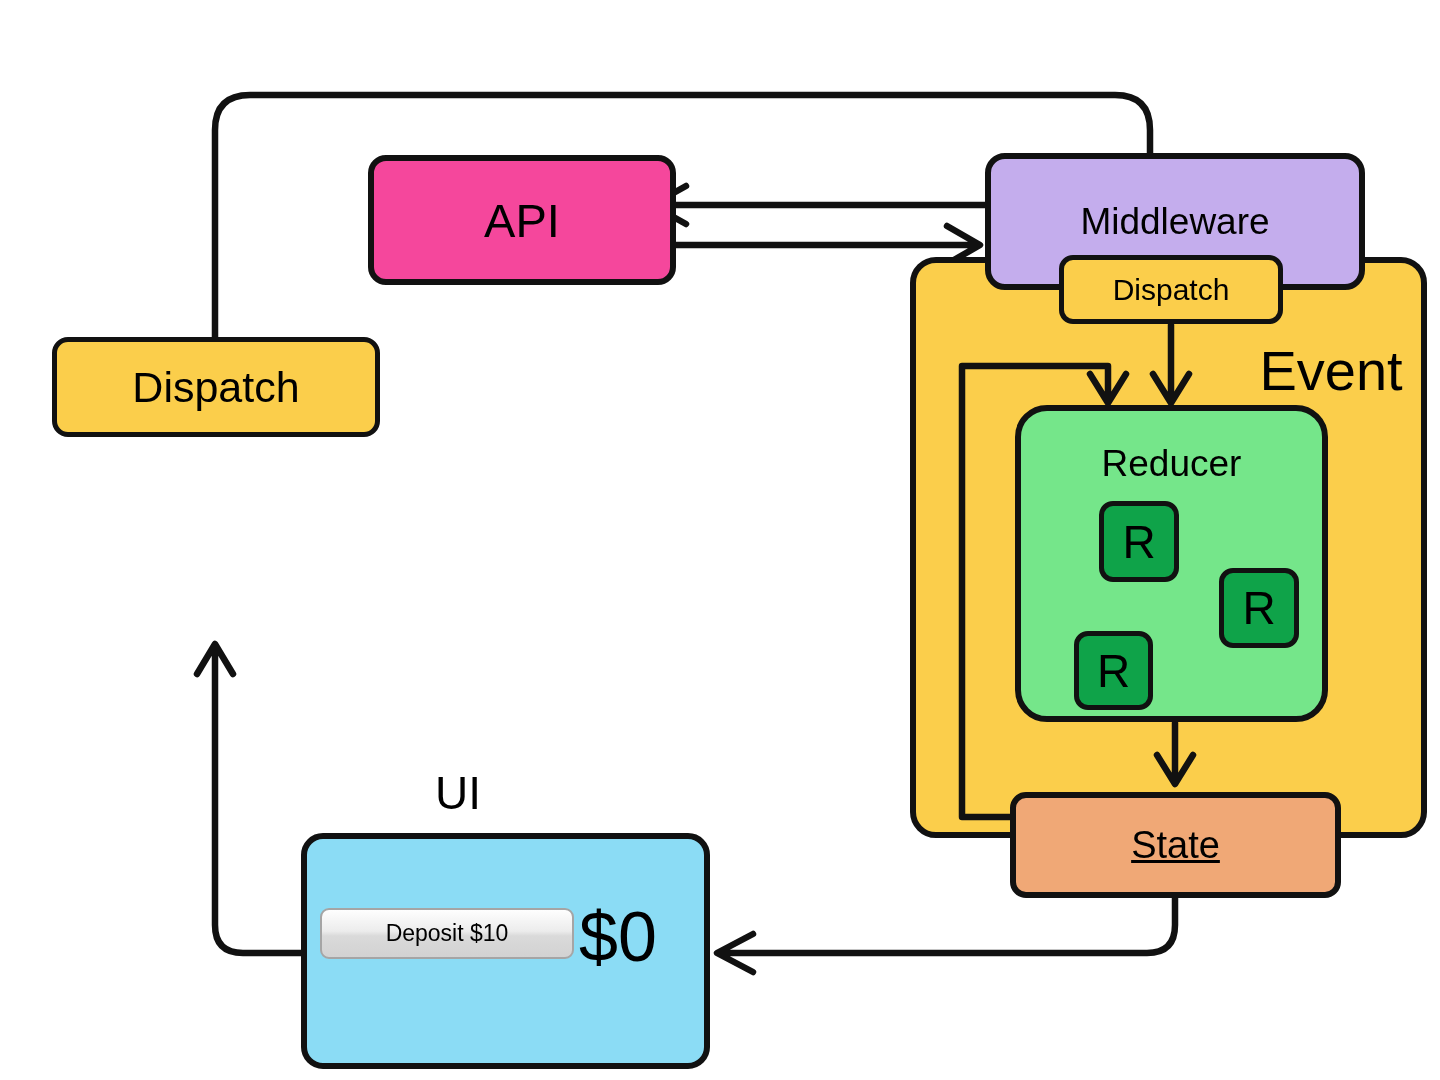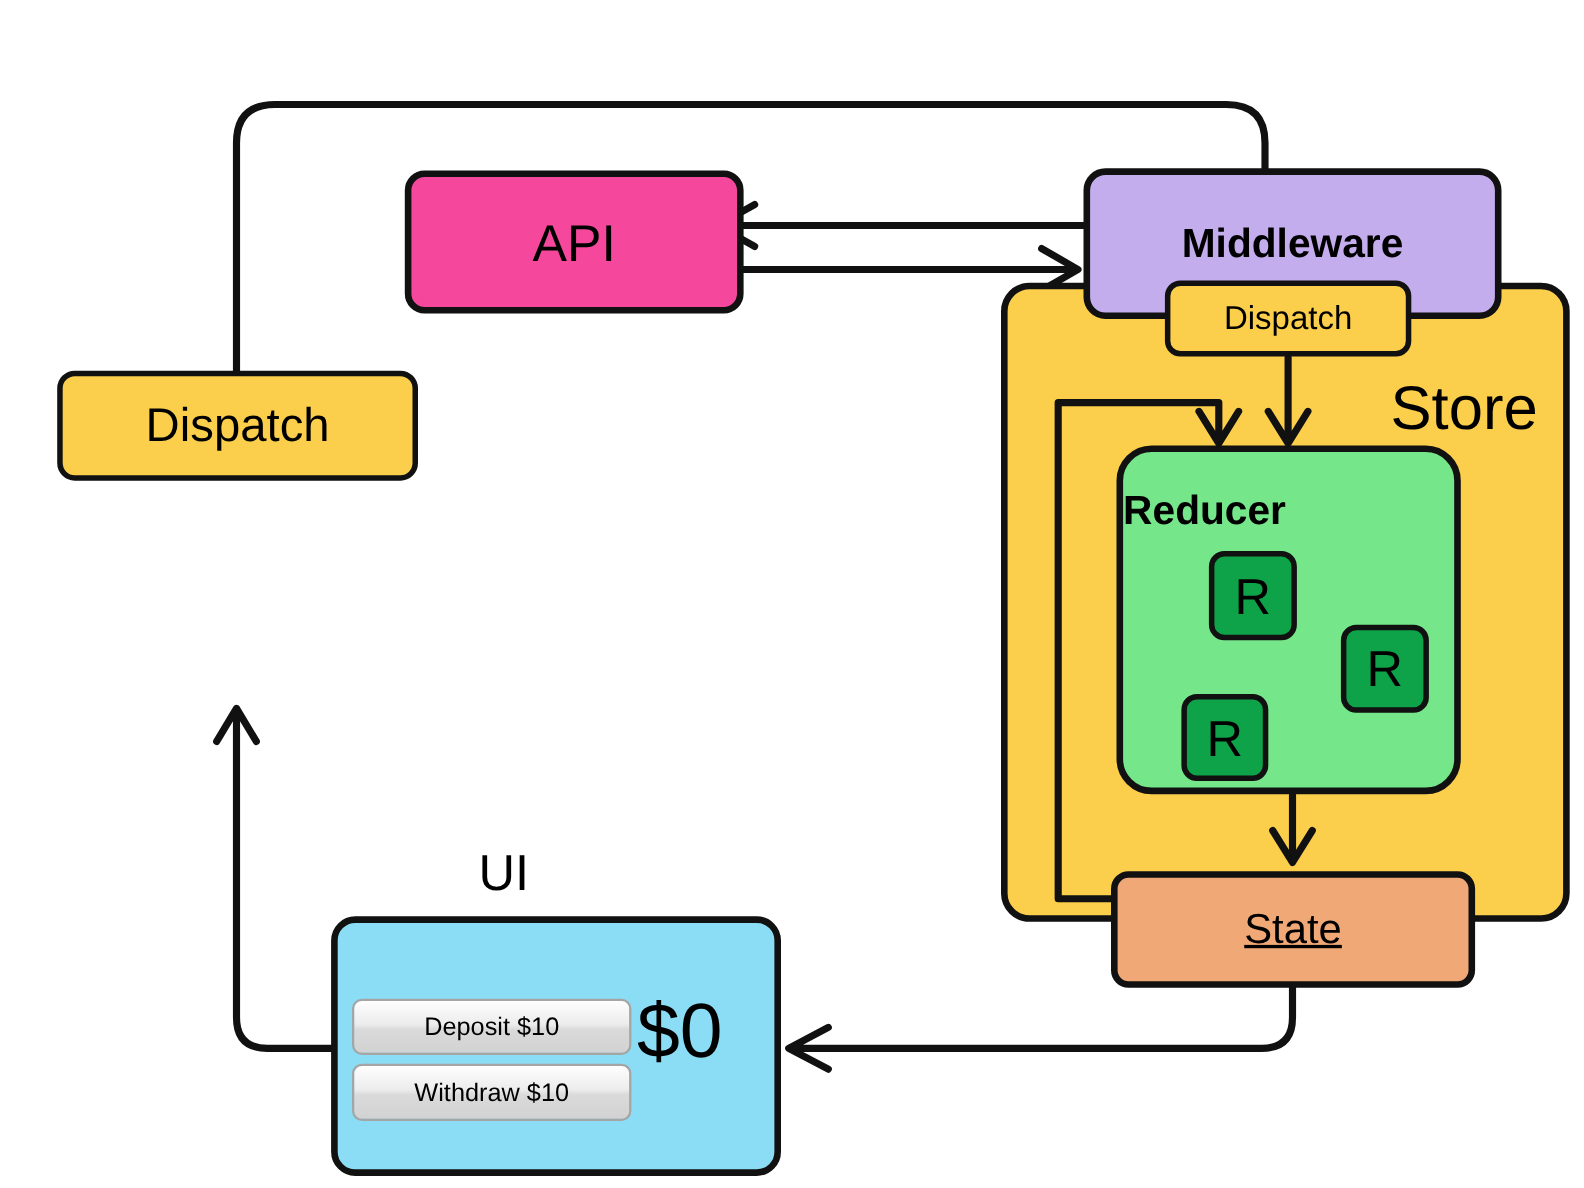--- a/index.html
+++ b/index.html
@@ -16,24 +16,24 @@
   #canvas{position:relative;width:1440px;height:1080px;}
   .layer{position:absolute;left:0;top:0;width:1440px;height:1080px;pointer-events:none;}
   .box{
     position:absolute;border:6px solid var(--line);box-sizing:border-box;
     display:flex;align-items:center;justify-content:center;text-align:center;
   }
   .lbl{position:absolute;white-space:nowrap;}
 
   .store{left:910px;top:257px;width:517px;height:581px;background:var(--yellow);border-radius:26px;}
   .store-label{left:1240px;top:338px;width:182px;font-size:56px;text-align:center;}
-  .middleware{left:985px;top:153px;width:380px;height:137px;background:var(--purple);border-radius:20px;font-size:37px;font-weight:bold;}
+  .middleware{left:985px;top:153px;width:380px;height:137px;background:var(--purple);border-radius:20px;font-size:37px;}
   .dispatch-store{left:1059px;top:255px;width:224px;height:69px;background:var(--yellow);border-radius:14px;font-size:30px;border-width:5px;}
   .reducer{left:1015px;top:405px;width:313px;height:317px;background:var(--green-light);border-radius:32px;display:block;}
-  .reducer-label{left:0;top:32px;width:100%;text-align:left;font-size:37px;font-weight:bold;}
+  .reducer-label{left:0;top:32px;width:100%;text-align:center;font-size:37px;}
   .r-unit{background:var(--green-dark);border-radius:14px;border-width:5px;font-size:46px;}
   .r1{left:78px;top:90px;width:80px;height:81px;}
   .r2{left:198px;top:157px;width:80px;height:80px;}
   .r3{left:53px;top:220px;width:79px;height:79px;}
   .state{left:1010px;top:792px;width:331px;height:106px;background:var(--orange);border-radius:16px;font-size:38px;text-decoration:underline;}
   .api{left:368px;top:155px;width:308px;height:130px;background:var(--pink);border-radius:18px;font-size:47px;}
   .event-handler{left:8px;top:378px;width:407px;height:240px;background:var(--blue);border-radius:20px;font-size:47px;padding-top:56px;}
   .dispatch-eh{left:52px;top:337px;width:328px;height:100px;background:var(--yellow);border-radius:16px;font-size:43px;border-width:5px;}
   .ui-label{left:408px;top:766px;width:100px;font-size:46px;text-align:center;}
   .ui{left:301px;top:833px;width:409px;height:236px;background:var(--blue);border-radius:22px;display:block;}
@@ -56,21 +56,21 @@
 
   <svg class="layer" viewBox="0 0 1440 1080">
     <path d="M 215,339 L 215,130 Q 215,95 250,95 L 1115,95 Q 1150,95 1150,130 L 1150,156"></path>
     <path d="M 985,205 L 655,205 M 686,186 L 652,205 L 686,224"></path>
     <path d="M 646,245 L 976,245 M 947,226 L 980,245 L 947,264"></path>
     <path d="M 1175,892 L 1175,925 Q 1175,953 1147,953 L 722,953 M 753,934 L 717,953 L 753,972"></path>
     <path d="M 303,953 L 243,953 Q 215,953 215,925 L 215,648 M 197,674 L 215,644 L 233,674"></path>
   </svg>
 
   <div class="box store"></div>
-  <div class="lbl store-label">Store</div>
+  <div class="lbl store-label">Event</div>
 
   <div class="box middleware">
     <span>Middleware</span>
   </div>
 
   <svg class="layer" viewBox="0 0 1440 1080">
     <path d="M 1171,325 L 1171,398 M 1153,374 L 1171,403 L 1189,374"></path>
     <path d="M 1010,817 L 962,817 L 962,366 L 1108,366 L 1108,398 M 1090,374 L 1108,403 L 1126,374"></path>
     <path d="M 1175,723 L 1175,779 M 1157,755 L 1175,784 L 1193,755"></path>
   </svg>
@@ -100,17 +100,16 @@
     <span>API</span>
   </div>
 
   <div class="box dispatch-eh">
     <span>Dispatch</span>
   </div>
 
   <div class="lbl ui-label">UI</div>
   <div class="box ui">
     <div class="btn btn-deposit">Deposit $10</div>
-    <div class="btn btn-withdraw">Withdraw $10</div>
     <div class="balance">$0</div>
   </div>
 
 </div>
 
 </body></html>

